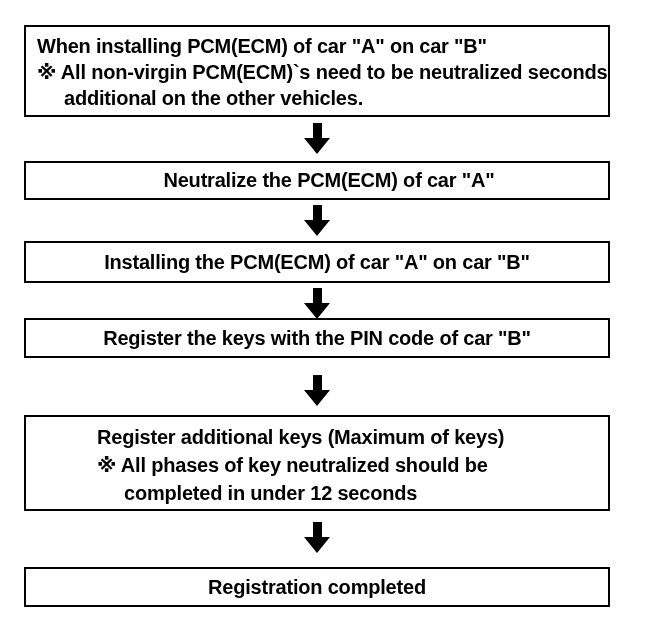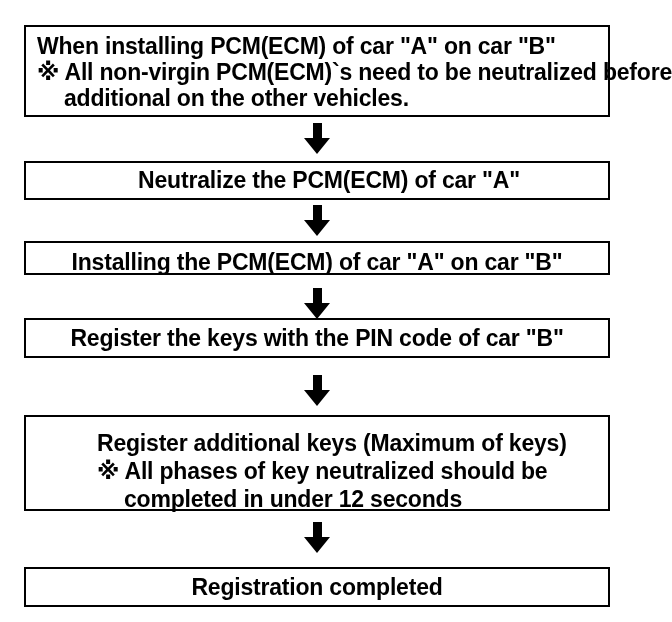--- a/index.html
+++ b/index.html
@@ -17,21 +17,21 @@
     color: #000000;
     overflow: hidden;
   }
   .box {
     position: absolute;
     left: 24px;
     width: 586px;
     box-sizing: border-box;
     border: 2px solid #000000;
     background: #ffffff;
-    font-size: 23px;
+    font-size: 20px;
     letter-spacing: -0.2px;
   }
   .box .line {
     white-space: nowrap;
   }
   
   .box1 {
     top: 25px;
     height: 92px;
     padding: 6px 0 0 11px;
@@ -41,36 +41,36 @@
   .box2 {
     top: 161px;
     height: 39px;
     text-align: center;
     line-height: 35px;
     padding-left: 24px;
   }
   
   .box3 {
     top: 241px;
-    height: 34px;
+    height: 42px;
     text-align: center;
     line-height: 38px;
   }
   
   .box4 {
     top: 318px;
     height: 40px;
     text-align: center;
     line-height: 36px;
   }
   
   .box5 {
     top: 415px;
     height: 96px;
-    padding: 12px 0 0 71px;
+    padding: 6px 0 0 71px;
     line-height: 28px;
   }
   
   .box6 {
     top: 558px;
     height: 40px;
     text-align: center;
     line-height: 36px;
     margin-top: 9px;
   }
@@ -104,21 +104,21 @@
   .a4 { top: 375px; }
   .a5 { top: 522px; }
 </style>
 </head>
 <body>
 
 <div class="canvas">
 
   <div class="box box1">
     <div class="line">When installing PCM(ECM) of car "A" on car "B"</div>
-    <div class="line">※ All non-virgin PCM(ECM)`s need to be neutralized before</div>
+    <div class="line">※ All non-virgin PCM(ECM)`s need to be neutralized seconds</div>
     <div class="line indent">additional on the other vehicles.</div>
   </div>
 
   <div class="arrow a1">
     <span class="arrow-stem"></span>
     <span class="arrow-head"></span>
   </div>
 
   <div class="box box2">
     <div class="line">Neutralize the PCM(ECM) of car "A"</div>

